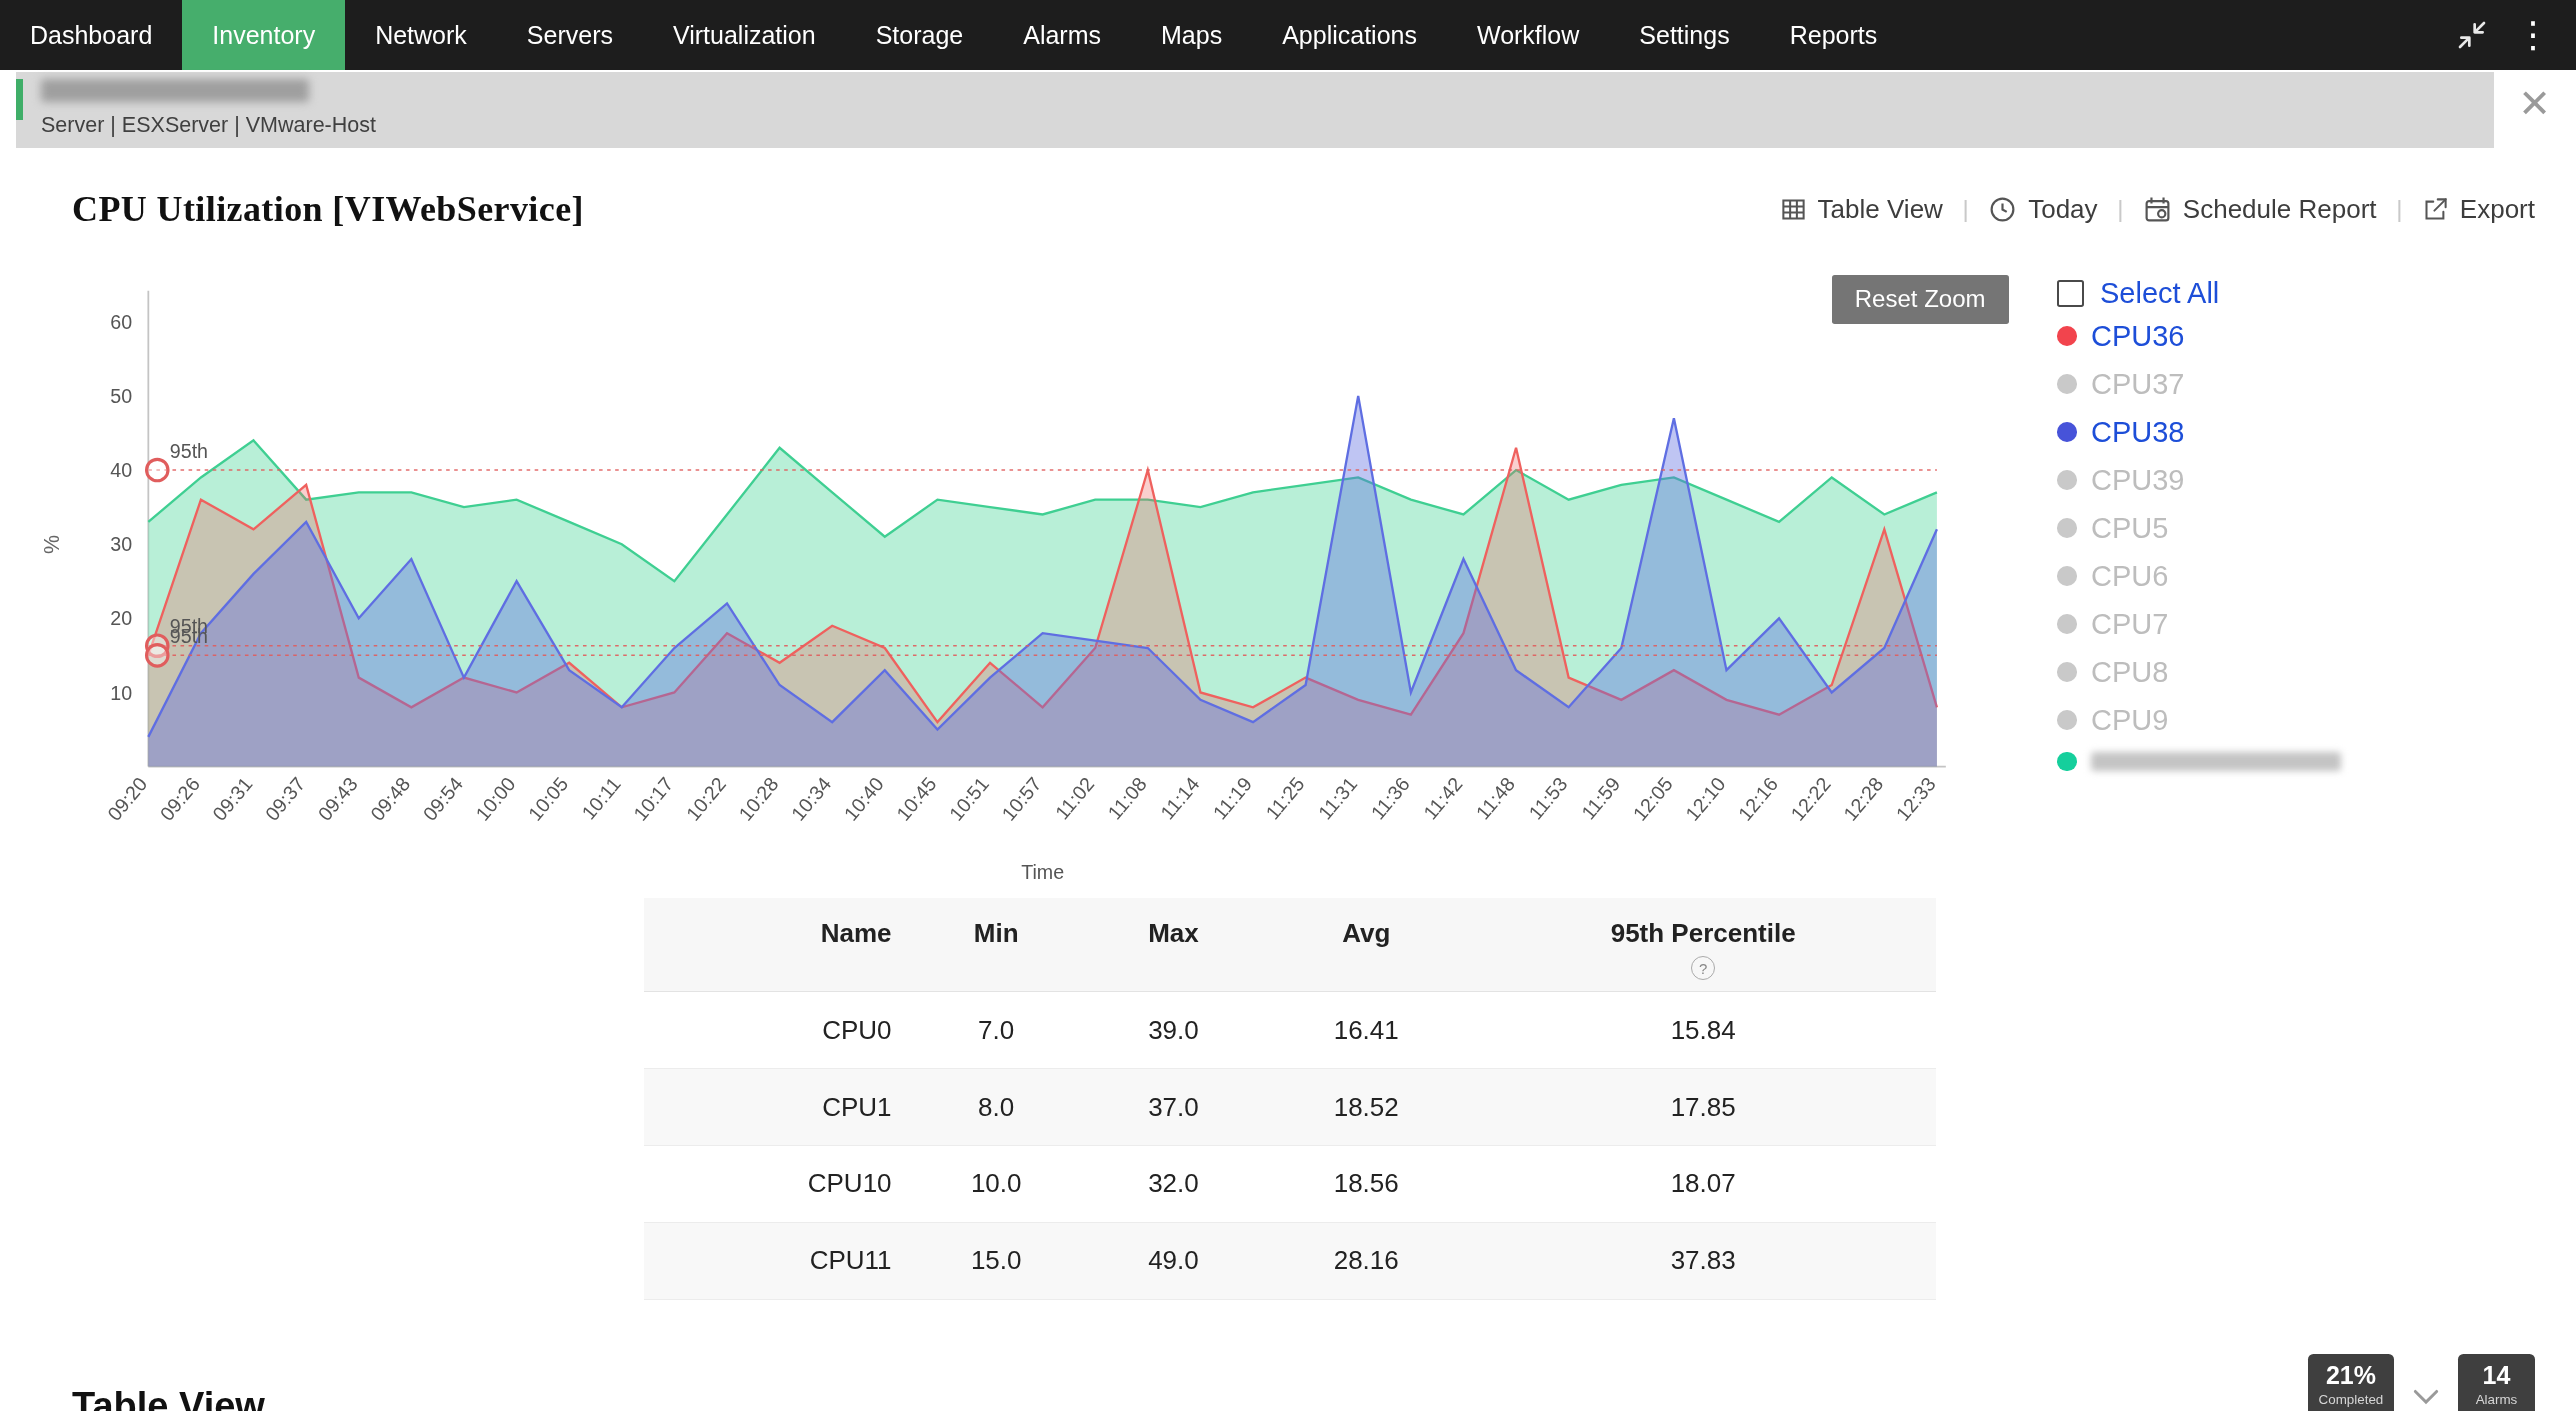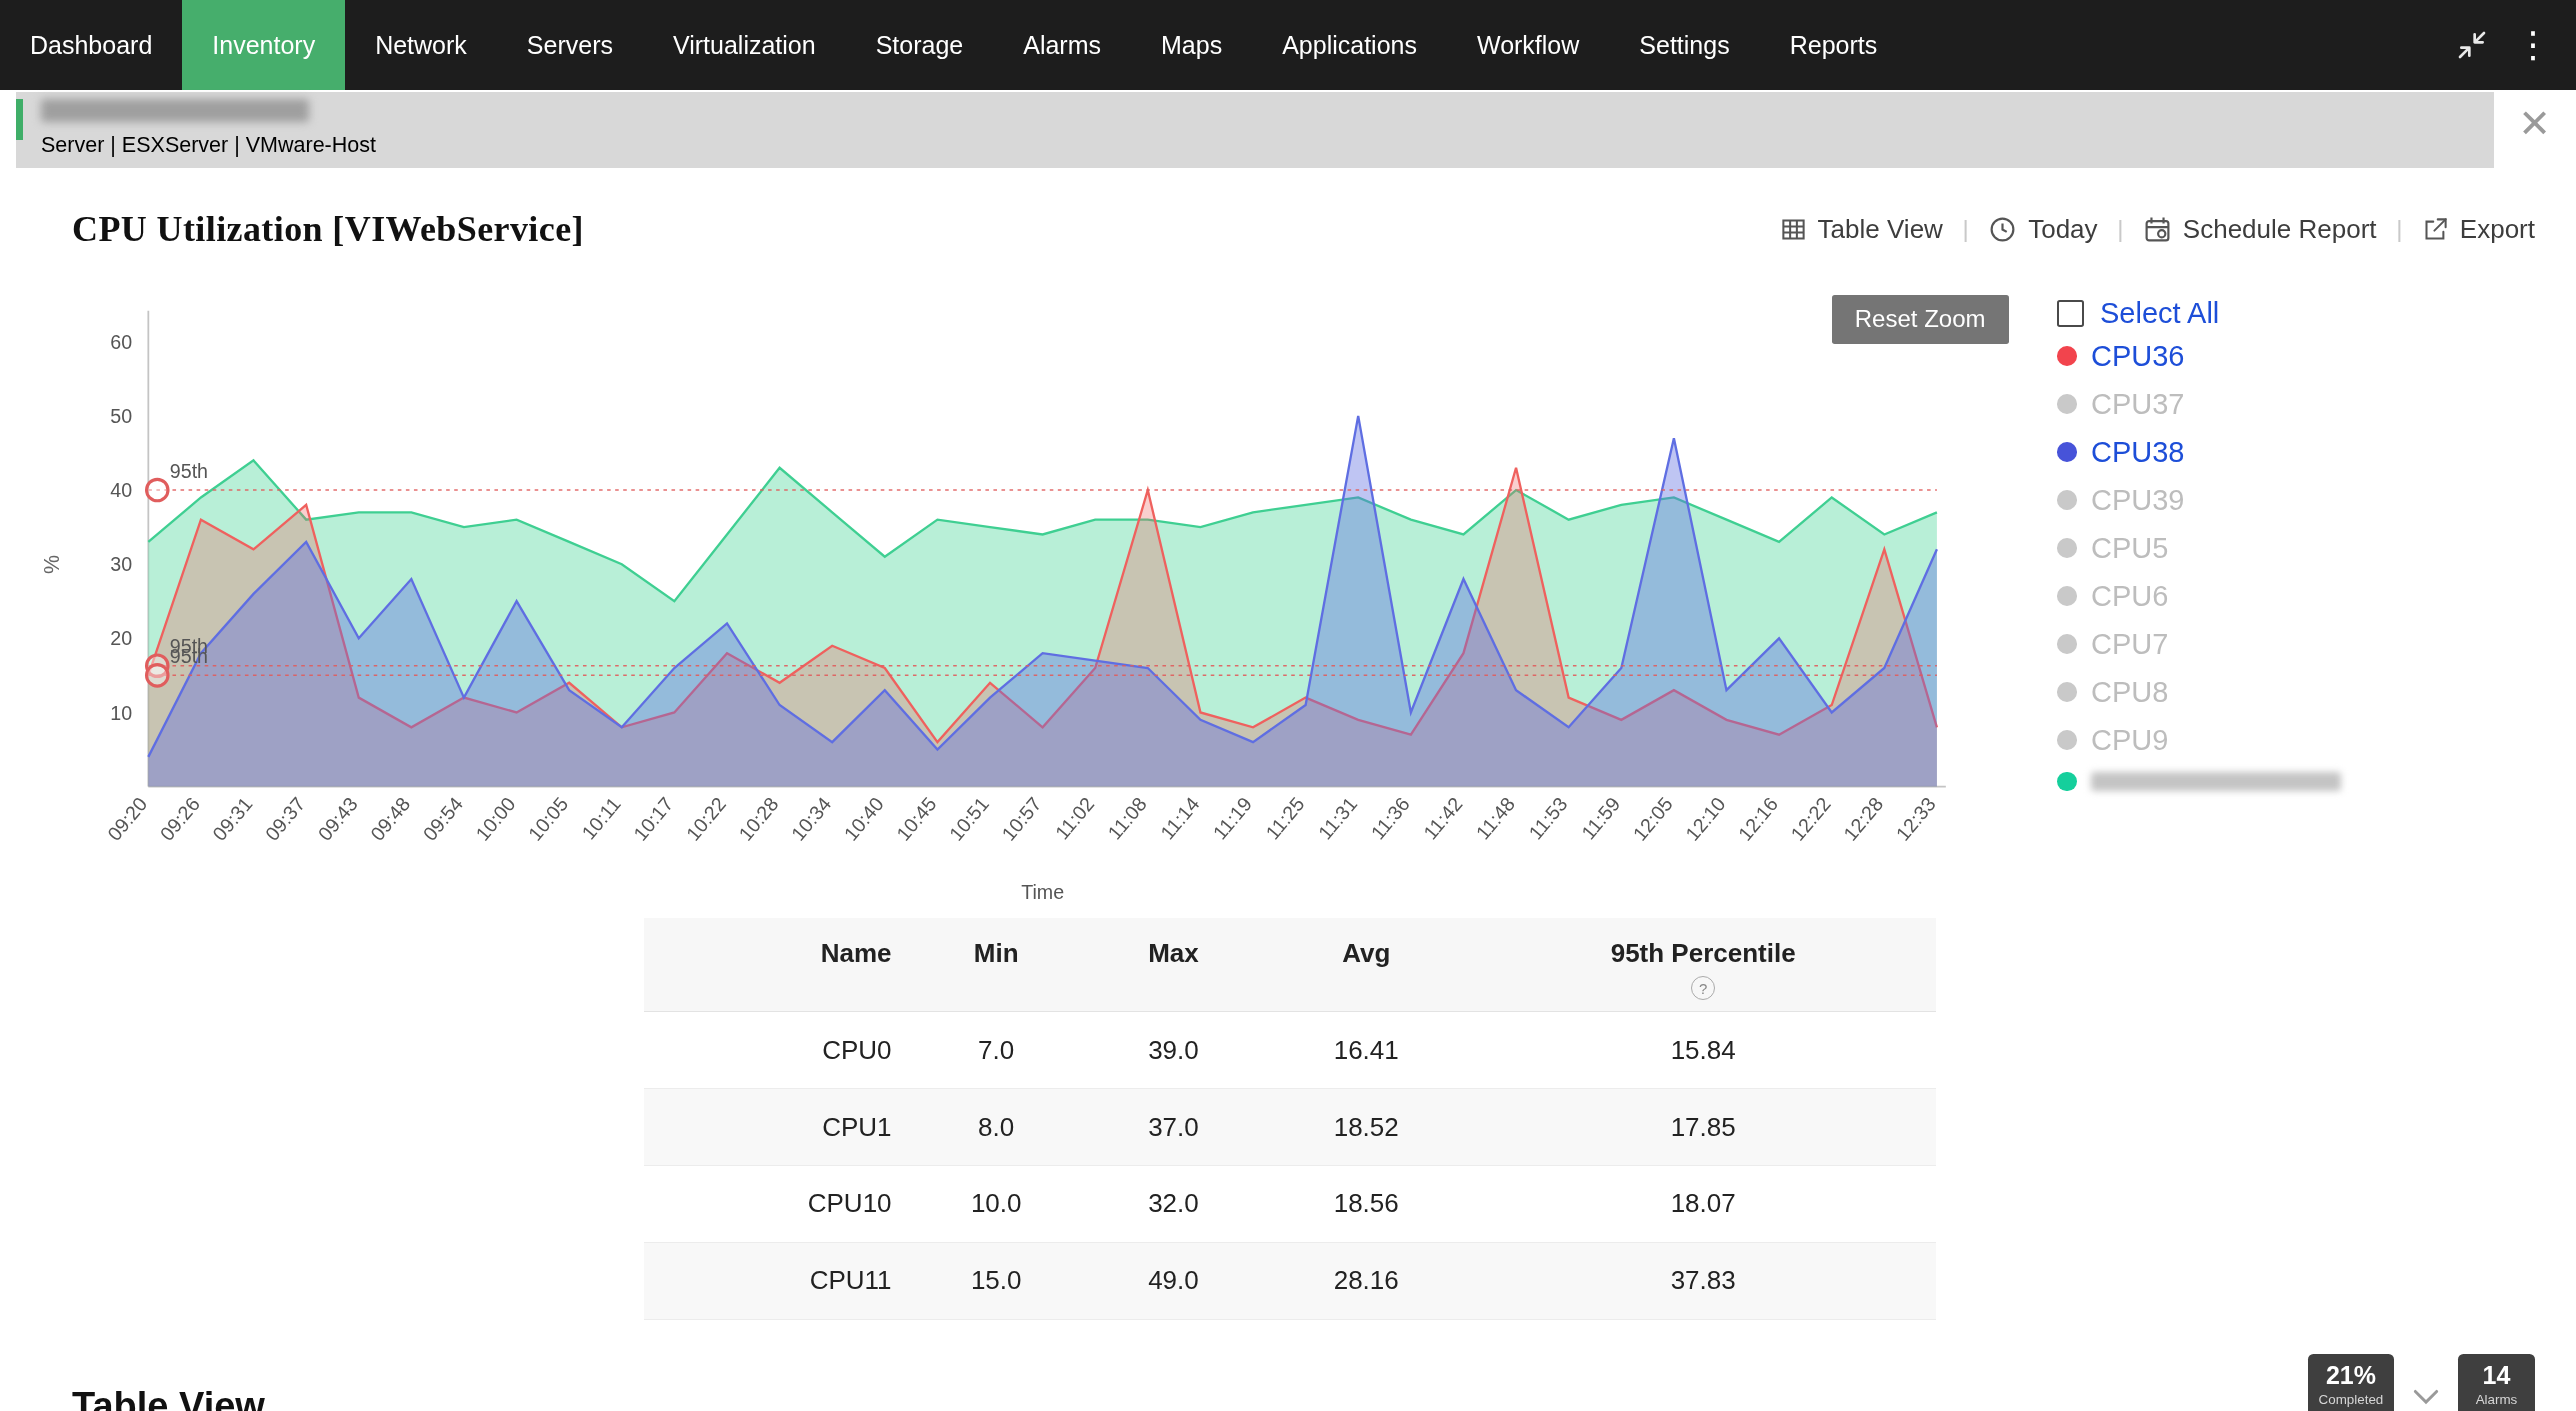--- a/index.html
+++ b/index.html
@@ -1,34 +1,34 @@
 <!DOCTYPE html>
 <html style="font-size:14.3px"><head>
 <meta charset="utf-8">
 <style>
   *{box-sizing:border-box;margin:0;padding:0}
   html,body{width:2576px;height:1411px;overflow:hidden;background:#fff;
     font-family:"Liberation Sans",sans-serif;position:relative}
 
   
-  .topnav{display:flex;align-items:stretch;height:90px;background:#1d1d1d;color:#fff}
+  .topnav{display:flex;align-items:stretch;height:70px;background:#1d1d1d;color:#fff}
   #nav-items{display:flex}
   .nav-item{display:flex;align-items:center;padding:0 30px;font-size:25px;cursor:pointer;white-space:nowrap}
   .nav-item.active{background:#46ae6c}
   .nav-right{margin-left:auto;display:flex;align-items:center;gap:27px;padding-right:25px}
   .nav-right svg{display:block}
   .kebab{font-size:36px;line-height:1;color:#fff;cursor:pointer}
 
   
   .crumb-row{position:relative;height:82px}
   .crumb-bar{position:absolute;left:16px;right:82px;top:1.8px;bottom:3.6px;background:#d8d8d8}
   .crumb-accent{position:absolute;left:0;top:7.2px;width:7.2px;height:41px;background:#3fae68}
   .crumb-inner{padding:7.2px 0 0 25px}
   .redacted-title{width:268px;height:23px;background:#9f9f9f;filter:blur(4.5px);border-radius:2.7px}
-  .crumb-path{margin-top:10.7px;font-size:21.5px;color:#000000}
+  .crumb-path{margin-top:10.7px;font-size:21.5px;color:#404040}
   .crumb-close{position:absolute;right:25px;top:14.3px;font-size:39px;color:#9a9a9a;cursor:pointer;line-height:1}
 
   
   .title-row{display:flex;padding:36px 41px 0 72px}
   .page-title{font-family:"Liberation Serif",serif;font-size:36px;font-weight:600;color:#111;letter-spacing:0.4px}
   .toolbar{margin-left:auto;display:flex;align-items:center;gap:19.7px;font-size:26px;color:#3d3d3d}
   .tb-item{display:flex;align-items:center;gap:10.7px;cursor:pointer}
   .tb-sep{color:#c9c9c9;font-size:24px}
   .tb-item svg{display:block}
 

